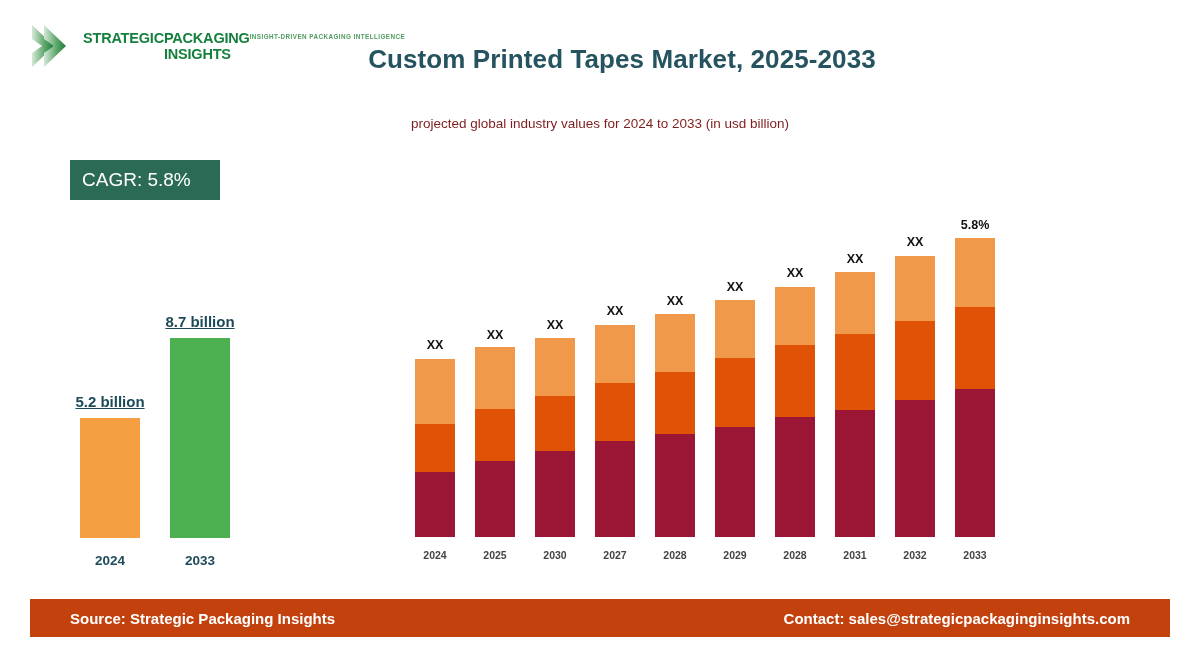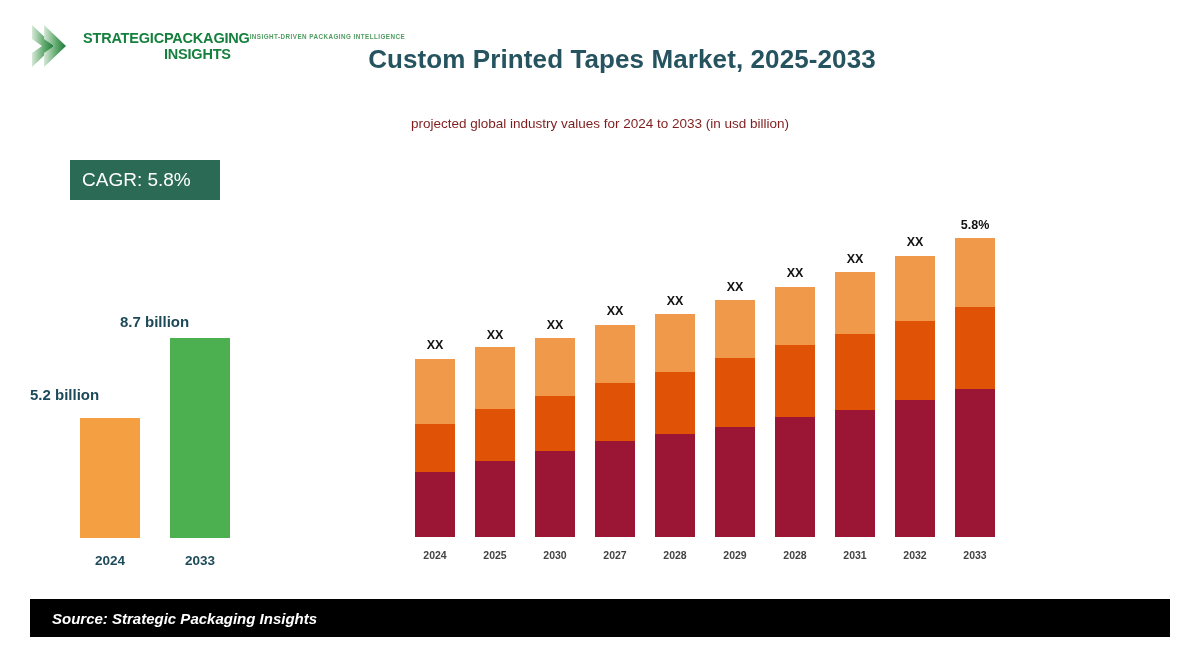--- a/index.html
+++ b/index.html
@@ -105,25 +105,27 @@
     width: 60px;
   }
   .lc-bar {
     width: 60px;
     position: absolute;
     bottom: 0;
   }
   .lc-value {
     position: absolute;
     width: 160px;
+    text-align: center;
     left: -50px;
     font-size: 15px;
     font-weight: bold;
     color: #1d4a59;
     white-space: nowrap;
+    text-decoration: underline;
   }
   .lc-year {
     position: absolute;
     bottom: -30px;
     width: 60px;
     text-align: center;
     font-size: 13.5px;
     font-weight: bold;
     color: #1d4a59;
   }
@@ -167,27 +169,26 @@
     color: #444444;
   }
 
   
   #footer-bar {
     position: absolute;
     left: 30px;
     bottom: 13px;
     width: 1140px;
     height: 38px;
-    background: #000000;
+    background: #c2410c;
     display: flex;
     align-items: center;
     justify-content: space-between;
-    padding: 0 22px;
+    padding: 0 40px;
     box-sizing: border-box;
-    font-style: italic;
   }
   .footer-text {
     color: #ffffff;
     font-size: 15px;
     font-weight: bold;
   }
 </style>
 </head>
 <body>
 
@@ -214,21 +215,21 @@
 
 <div id="chart-title">Custom Printed Tapes Market, 2025-2033</div>
 <div id="chart-subtitle">projected global industry values for 2024 to 2033 (in usd billion)</div>
 
 <div id="cagr-badge">
   <span>CAGR: 5.8%</span>
 </div>
 
 <div id="left-panel">
     <div class="lc-bar-wrap" style="left: 40px; height: 200px;">
-      <div class="lc-value" style="bottom: 135px; margin-top: 34px;">5.2 billion</div>
+      <div class="lc-value" style="bottom: 128px; margin-top: 34px;">5.2 billion</div>
       <div class="lc-bar" style="height: 120px; background: rgb(244, 160, 66);"></div>
       <div class="lc-year">2024</div>
     </div>
     <div class="lc-bar-wrap" style="left: 130px; height: 200px;">
       <div class="lc-value" style="bottom: 208px;">8.7 billion</div>
       <div class="lc-bar" style="height: 200px; background: rgb(76, 175, 80);"></div>
       <div class="lc-year">2033</div>
     </div>
   </div>
 
@@ -320,13 +321,14 @@
         <span class="sb-seg" style="height: 69px; background: rgb(241, 153, 74);"></span>
         <span class="sb-seg" style="height: 82px; background: rgb(224, 82, 6);"></span>
         <span class="sb-seg" style="height: 148px; background: rgb(155, 21, 53);"></span>
       </div>
       <div class="sb-year">2033</div>
     </div>
   </div>
 
 <div id="footer-bar">
   <span class="footer-text">Source: Strategic Packaging Insights</span>
+  <span class="footer-text">Contact: sales@strategicpackaginginsights.com</span>
 </div>
 
 </body></html>

